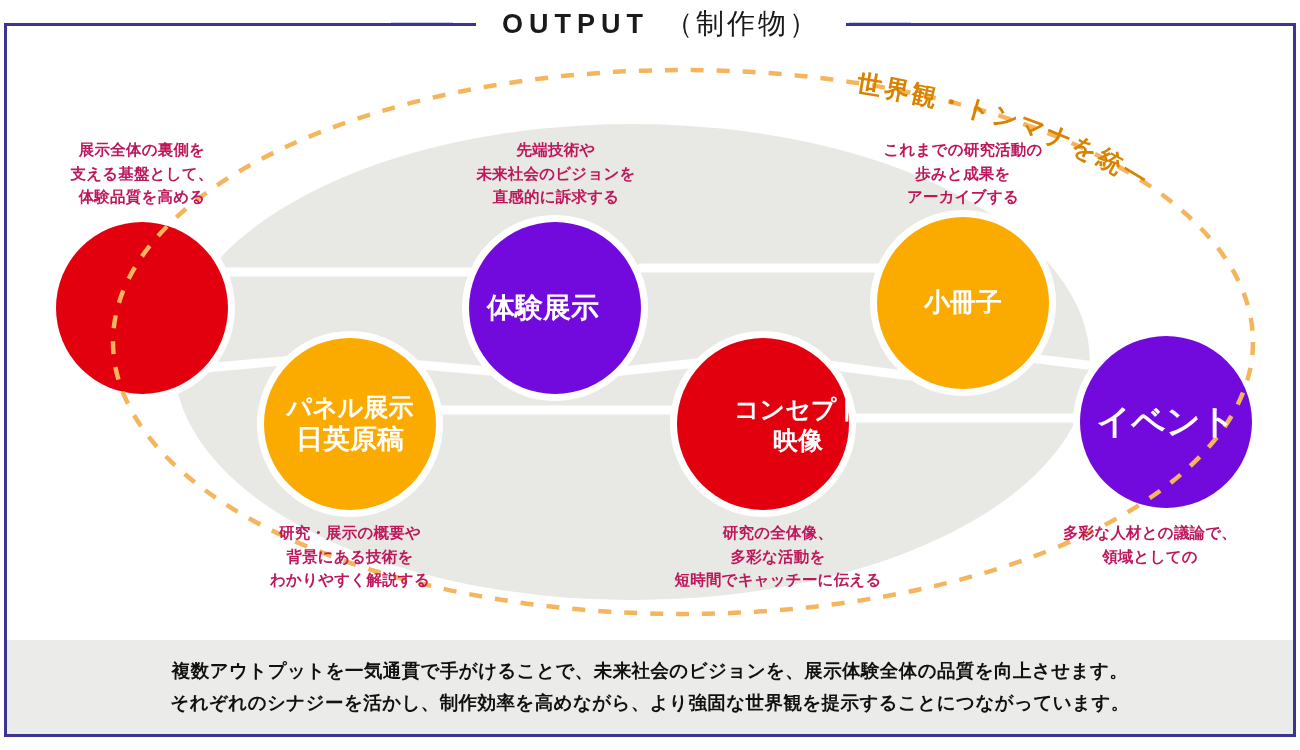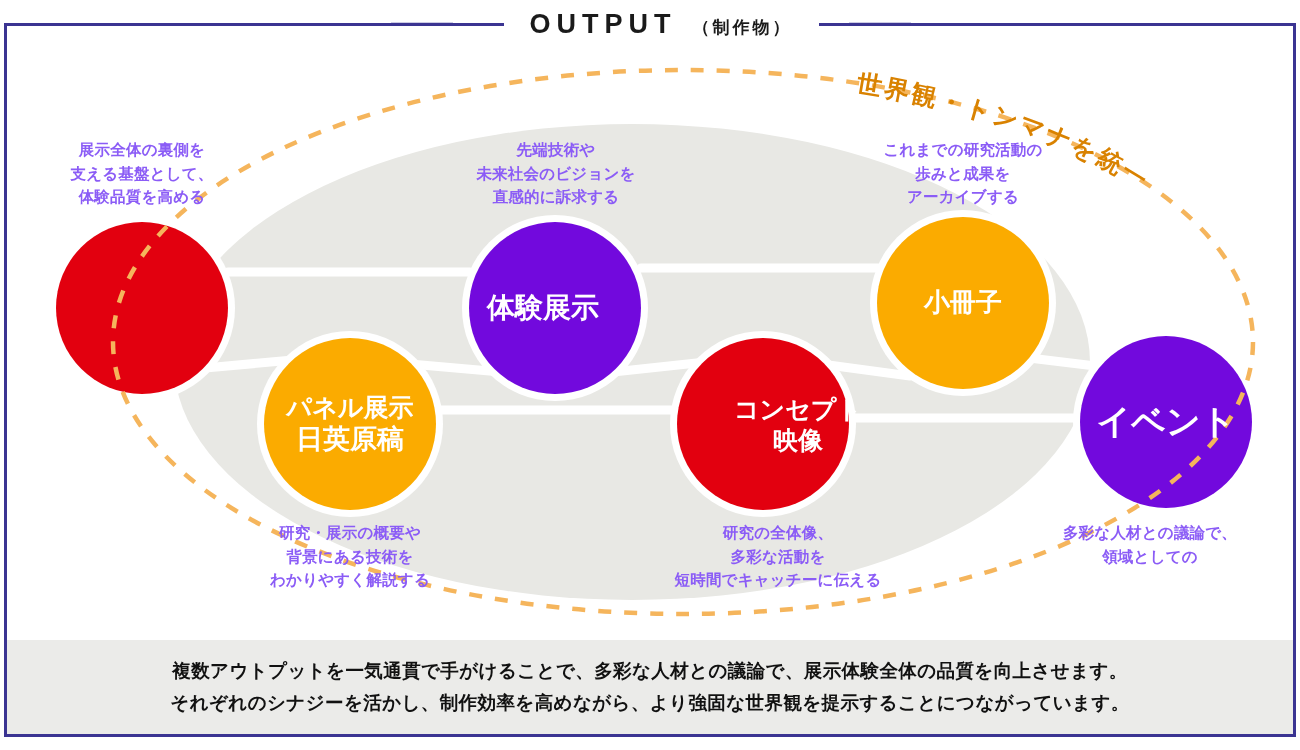--- a/index.html
+++ b/index.html
@@ -41,22 +41,22 @@
     align-items: baseline;
     white-space: nowrap;
   }
   #title-en {
     font-size: 27px;
     font-weight: bold;
     letter-spacing: 6px;
     color: #1a1a1a;
   }
   #title-jp {
-    font-size: 17px;
-    font-weight: bold;
+    font-size: 28px;
+    font-weight: normal;
     letter-spacing: 3px;
     color: #1a1a1a;
     margin-left: 16px;
   }
 
   
   #stage {
     position: absolute;
     left: 0; top: 0;
     width: 1300px; height: 750px;
@@ -72,21 +72,21 @@
     line-height: 1.22;
     white-space: nowrap;
     transform: translate(-50%, -50%);
     pointer-events: none;
   }
   .node-label .l1 { display: block; }
   .node-label .l2 { display: block; }
 
   .caption {
     position: absolute;
-    color: #8b5cf6;
+    color: #be185d;
     font-weight: bold;
     font-size: 15.5px;
     line-height: 1.52;
     text-align: center;
     white-space: nowrap;
     transform: translate(-50%, 0);
     letter-spacing: 0.2px;
   }
 
   
@@ -214,15 +214,15 @@
     <div>歩みと成果を</div>
     <div>アーカイブする</div>
   </div>
   <div class="caption" style="left:1150px; top:521px;">
     <div>多彩な人材との議論で、</div>
     <div>領域としての</div>
   </div>
 </div>
 
 <div id="summary">
-  <p>複数アウトプットを一気通貫で手がけることで、多彩な人材との議論で、展示体験全体の品質を向上させます。</p>
+  <p>複数アウトプットを一気通貫で手がけることで、未来社会のビジョンを、展示体験全体の品質を向上させます。</p>
   <p>それぞれのシナジーを活かし、制作効率を高めながら、より強固な世界観を提示することにつながっています。</p>
 </div>
 
 </body></html>

